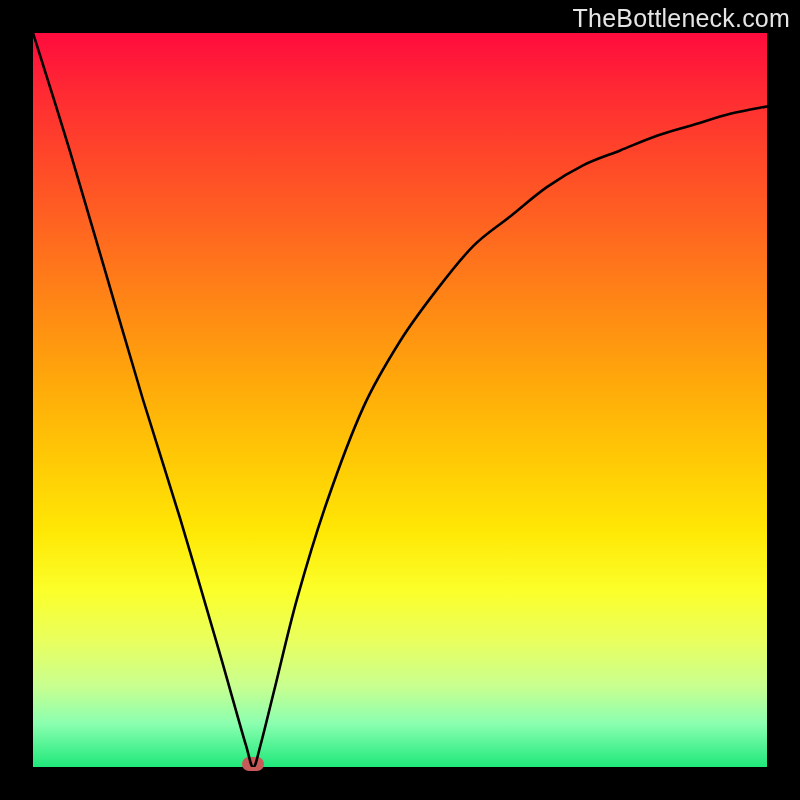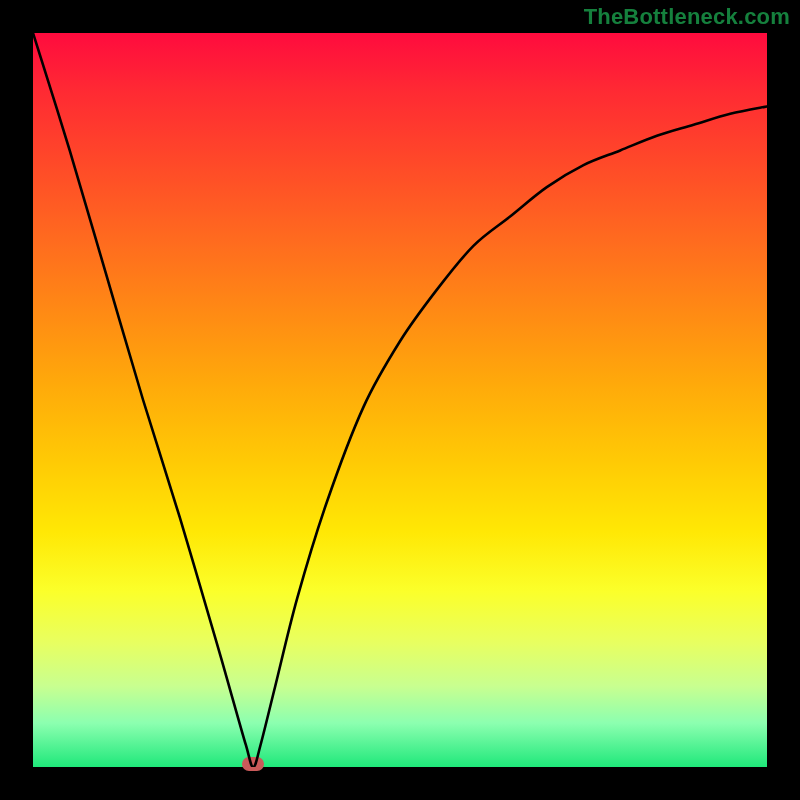--- a/index.html
+++ b/index.html
@@ -8,23 +8,23 @@
     height: 800px;
     background: #000;
     position: relative;
     overflow: hidden;
     font-family: Arial, Helvetica, sans-serif;
   }
   .watermark {
     position: absolute;
     top: 4px;
     right: 10px;
-    color: #15803d;
-    font-size: 22px;
-    font-weight: 700;
+    color: #e5e5e5;
+    font-size: 25px;
+    font-weight: 400;
     letter-spacing: 0.2px;
     z-index: 5;
   }
   .plot-area {
     position: absolute;
     left: 33px;
     top: 33px;
     width: 734px;
     height: 734px;
     background: linear-gradient(to bottom,

